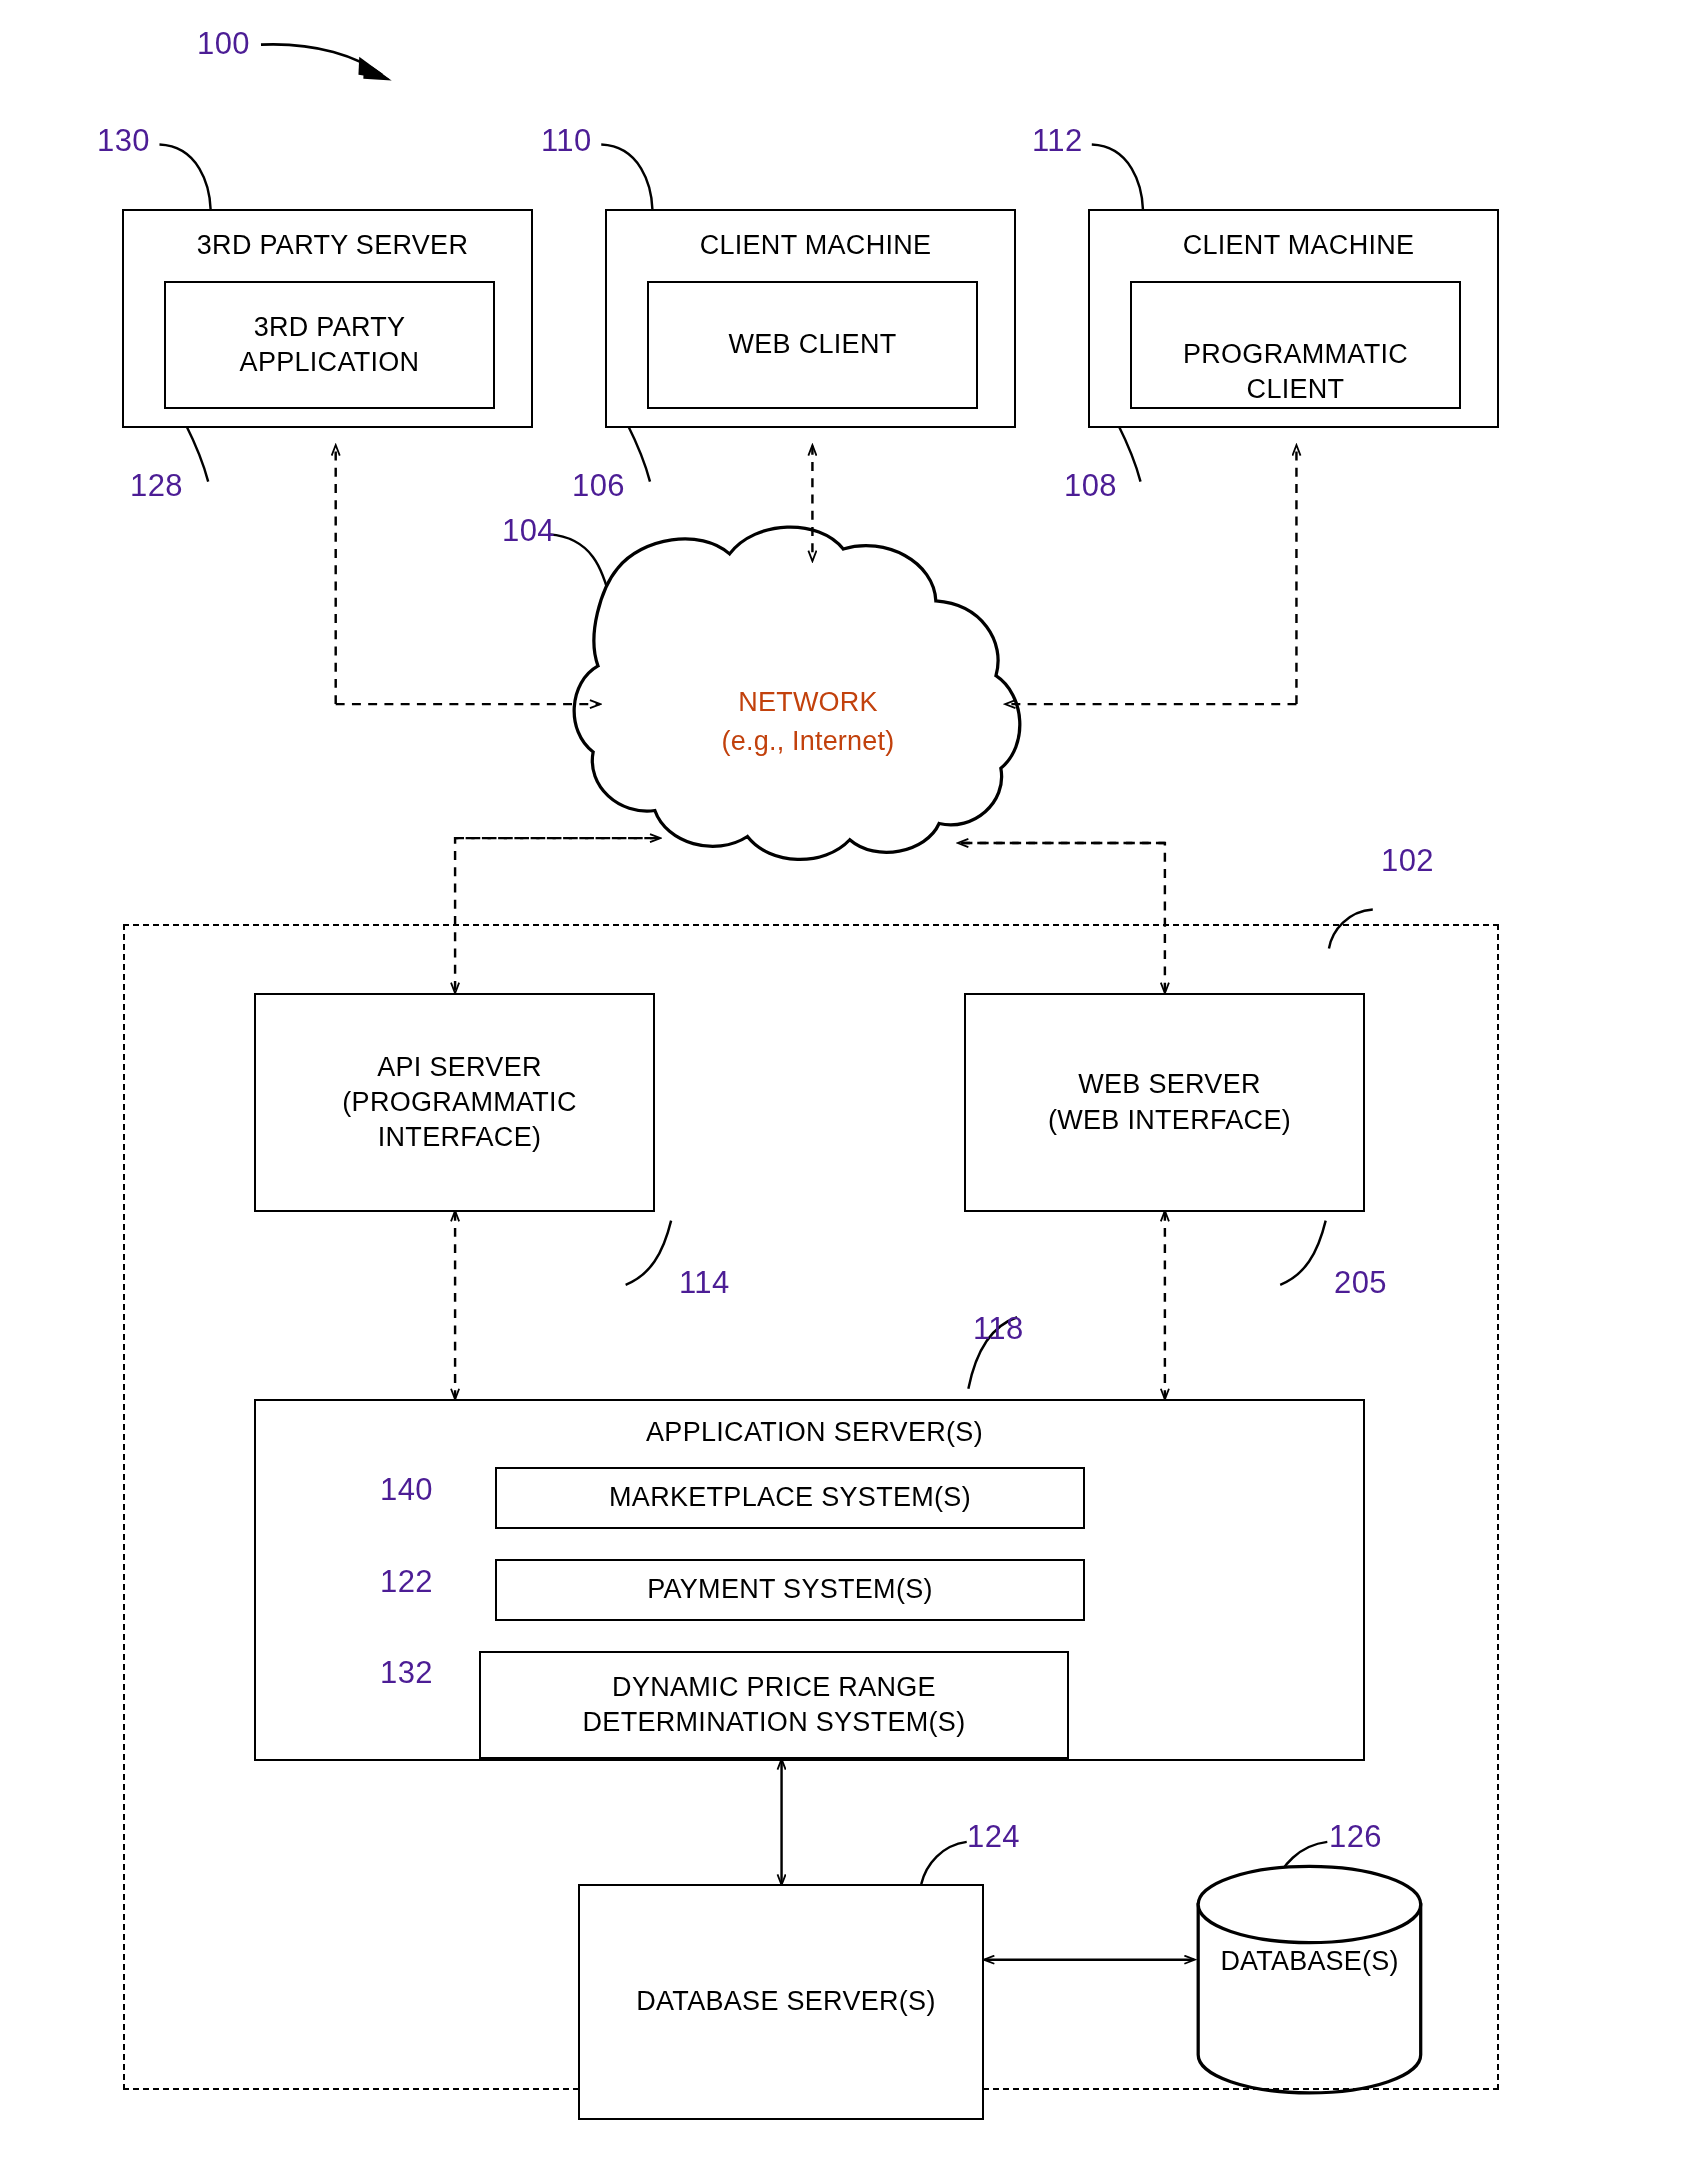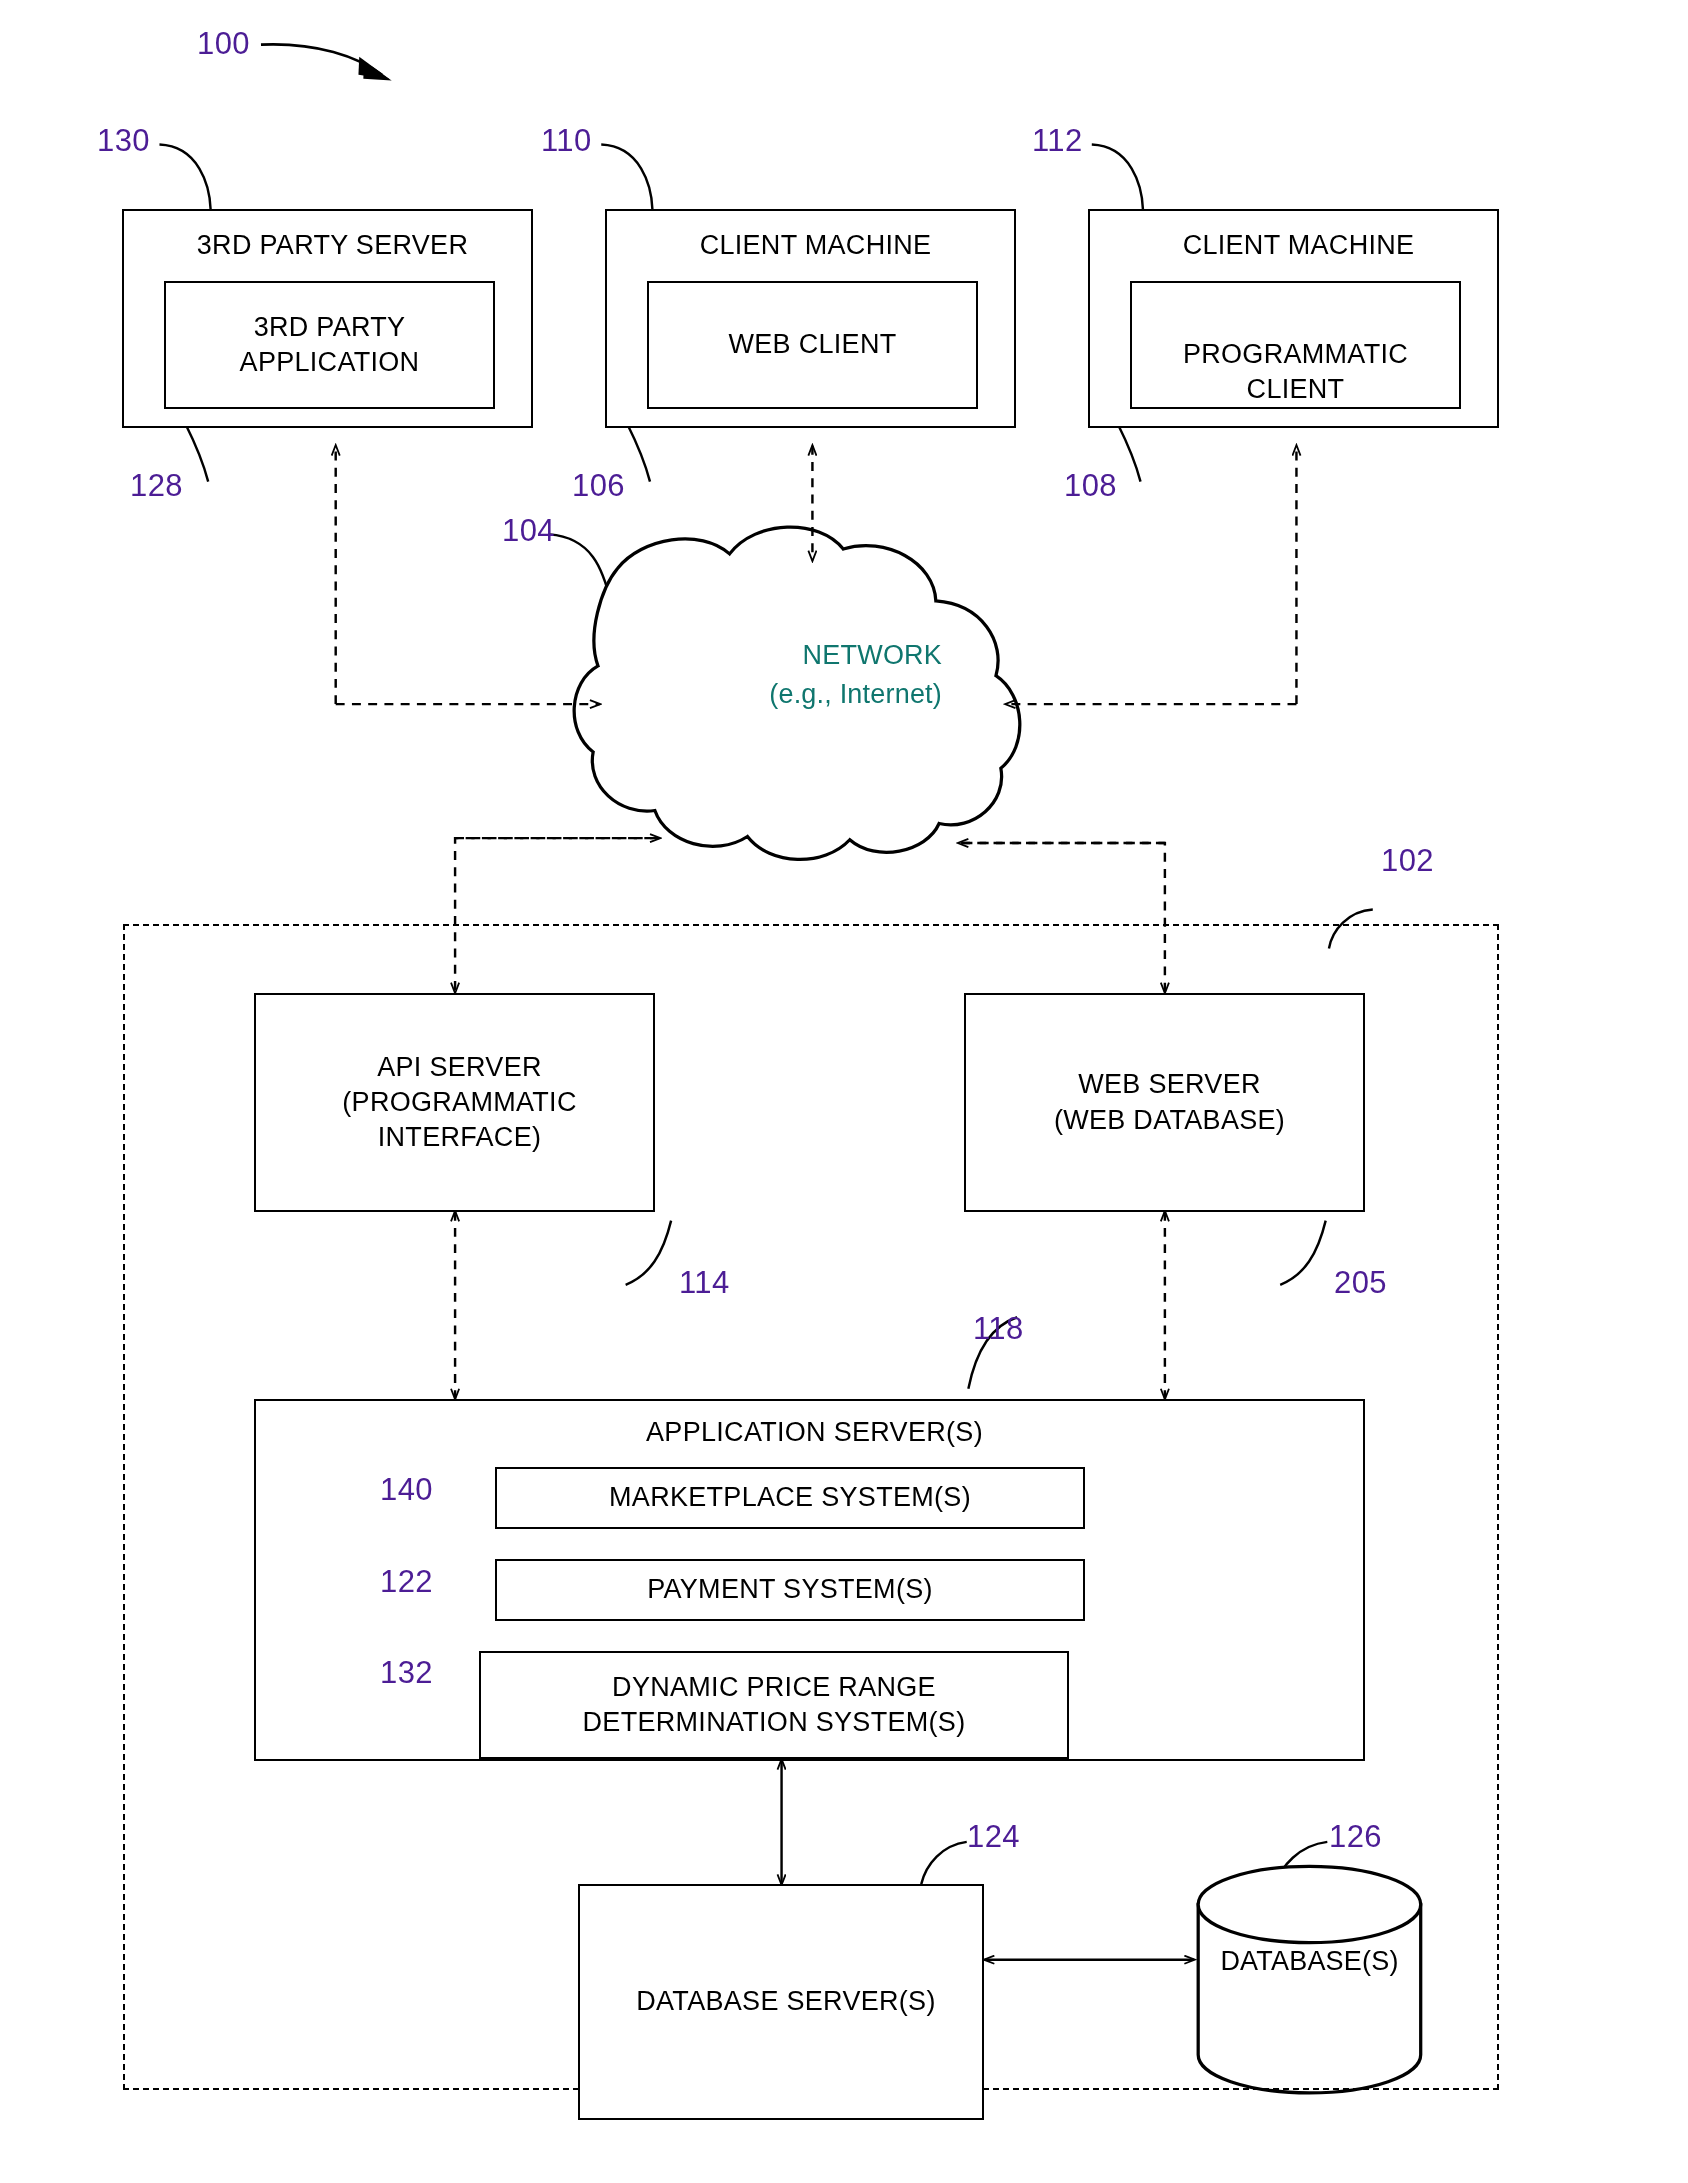--- a/index.html
+++ b/index.html
@@ -62,26 +62,27 @@
   }
   .ref {
     position: absolute;
     font-size: 31px;
     color: #4c1d95;
     letter-spacing: 0.4px;
     white-space: nowrap;
   }
   .cloud-label {
     position: absolute;
-    text-align: right;
+    text-align: center;
     font-size: 27px;
     line-height: 1.45;
-    color: #0f766e;
+    color: #c2410c;
     letter-spacing: 0.2px;
     white-space: nowrap;
+    margin-top: 47px;
   }
   .db-label {
     position: absolute;
     text-align: center;
     font-size: 27px;
     color: #000;
     letter-spacing: 0.2px;
     white-space: nowrap;
   }
   .dashed-domain {
@@ -250,21 +251,21 @@
       <span>API SERVER</span><br>
       <span>(PROGRAMMATIC</span><br>
       <span>INTERFACE)</span>
     </div>
   </div>
   <div class="ref" style="left:679px; top:1265px;">114</div>
 
   <div class="box" style="left:964px; top:993px; width:401px; height:219px; justify-content:center;">
     <div class="ctr-text" style="margin:auto 0;">
       <span>WEB SERVER</span><br>
-      <span>(WEB DATABASE)</span>
+      <span>(WEB INTERFACE)</span>
     </div>
   </div>
   <div class="ref" style="left:1334px; top:1265px;">205</div>
 
   <div class="ref" style="left:973px; top:1311px;">118</div>
 
   <div class="box" style="left:254px; top:1399px; width:1111px; height:362px;">
     <div class="box-title" style="margin-top:14.6px;">APPLICATION SERVER(S)</div>
 
     <div class="inner-box" style="left:239px; top:66px; width:590px; height:62px;">

